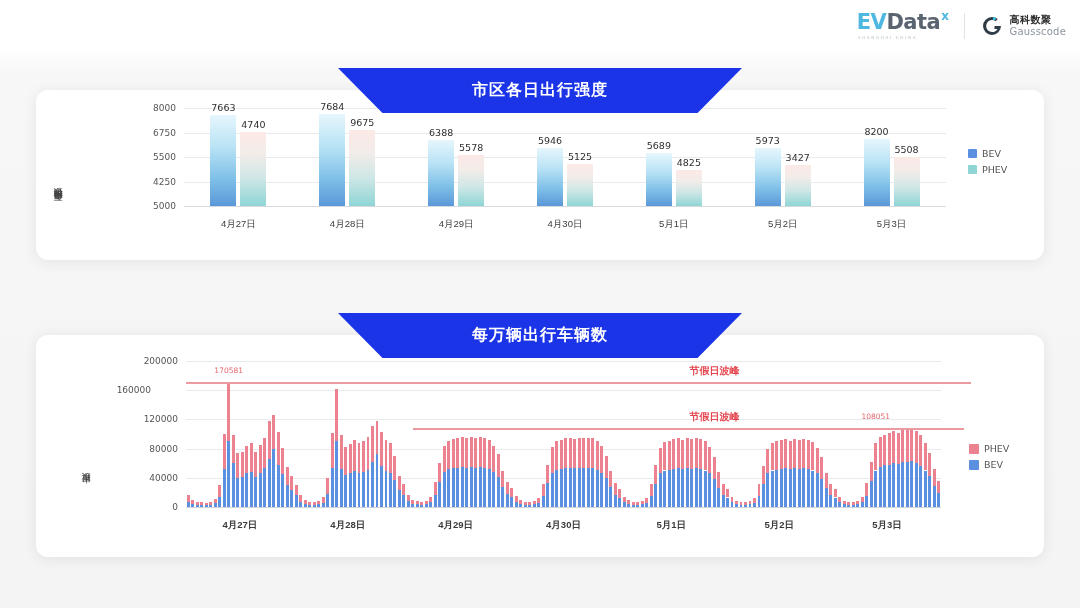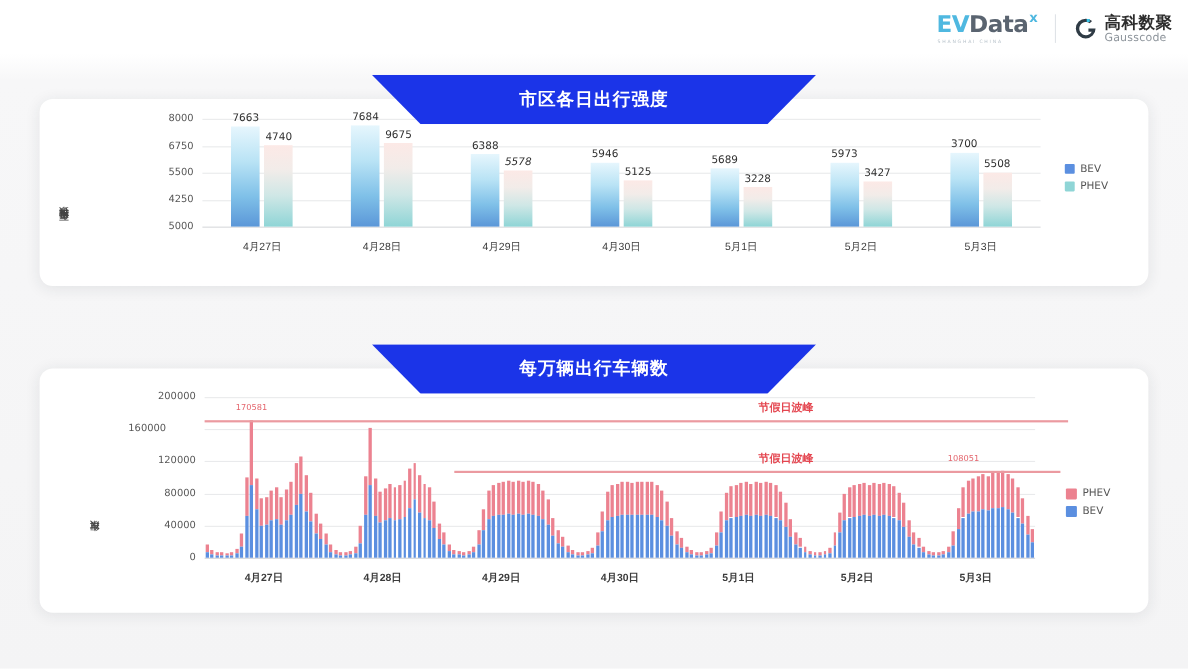--- a/index.html
+++ b/index.html
@@ -32,21 +32,21 @@
   .lg-x { color: #4fb8e0; font-size: 12px; font-weight: 700; margin-left: 1px; margin-top: -2px; }
   .logo-evdata-sub {
     font-size: 4.2px; letter-spacing: 1.6px; color: #b9c3cb;
     margin-top: 2px; margin-left: 1px;
     font-family: "DejaVu Sans", sans-serif;
   }
   .logo-divider { width: 1px; height: 26px; background: #dfe3e7; }
   .logo-gausscode { display: flex; align-items: center; gap: 6px; }
   .gc-mark { width: 22px; height: 22px; flex: 0 0 22px; }
   .logo-gc-text { display: flex; flex-direction: column; line-height: 1; }
-  .gc-cn { font-size: 15px; font-weight: 700; color: #2d2d2d; letter-spacing: 0.5px; }
+  .gc-cn { font-size: 10px; font-weight: 700; color: #2d2d2d; letter-spacing: 0.5px; }
   .gc-en { font-size: 10px; color: #8d949b; letter-spacing: 0.2px; margin-top: 2px;
            font-family: "DejaVu Sans", sans-serif; }
 
   
   .section { position: absolute; left: 36px; right: 36px; }
   .section-1 { top: 68px; }
   .section-2 { top: 313px; }
 
   .banner {
     position: absolute; left: 50%; transform: translateX(-50%);
@@ -167,39 +167,39 @@
           <div class="barval" style="left: 187.429px; top: 29.304px;">4740</div>
           <div class="xtick" style="left: 202.429px; top: 128px;">4月27日</div>
           <div class="bar bev" style="left: 283.286px; width: 26px; top: 24.1936px; height: 91.8064px;"></div>
           <div class="barval" style="left: 266.286px; top: 11.1936px;">7684</div>
           <div class="bar phev" style="left: 313.286px; width: 26px; top: 40.2264px; height: 75.7736px;"></div>
           <div class="barval" style="left: 296.286px; top: 27.2264px;">9675</div>
           <div class="xtick" style="left: 311.286px; top: 128px;">4月28日</div>
           <div class="bar bev" style="left: 392.143px; width: 26px; top: 49.5952px; height: 66.4048px;"></div>
           <div class="barval" style="left: 375.143px; top: 36.5952px;">6388</div>
           <div class="bar phev" style="left: 422.143px; width: 26px; top: 65.4712px; height: 50.5288px;"></div>
-          <div class="barval" style="left: 405.143px; top: 52.4712px; font-style: italic;">5578</div>
+          <div class="barval" style="left: 405.143px; top: 52.4712px;">5578</div>
           <div class="xtick" style="left: 420.143px; top: 128px;">4月29日</div>
           <div class="bar bev" style="left: 501px; width: 26px; top: 58.2584px; height: 57.7416px;"></div>
           <div class="barval" style="left: 484px; top: 45.2584px;">5946</div>
           <div class="bar phev" style="left: 531px; width: 26px; top: 74.35px; height: 41.65px;"></div>
           <div class="barval" style="left: 514px; top: 61.35px;">5125</div>
           <div class="xtick" style="left: 529px; top: 128px;">4月30日</div>
           <div class="bar bev" style="left: 609.857px; width: 26px; top: 63.2956px; height: 52.7044px;"></div>
           <div class="barval" style="left: 592.857px; top: 50.2956px;">5689</div>
           <div class="bar phev" style="left: 639.857px; width: 26px; top: 80.23px; height: 35.77px;"></div>
-          <div class="barval" style="left: 622.857px; top: 67.23px;">3228</div>
+          <div class="barval" style="left: 622.857px; top: 67.23px;">4825</div>
           <div class="xtick" style="left: 637.857px; top: 128px;">5月1日</div>
           <div class="bar bev" style="left: 718.714px; width: 26px; top: 57.7292px; height: 58.2708px;"></div>
           <div class="barval" style="left: 701.714px; top: 44.7292px;">5973</div>
           <div class="bar phev" style="left: 748.714px; width: 26px; top: 74.9968px; height: 41.0032px;"></div>
           <div class="barval" style="left: 731.714px; top: 61.9968px;">3427</div>
           <div class="xtick" style="left: 746.714px; top: 128px;">5月2日</div>
           <div class="bar bev" style="left: 827.571px; width: 26px; top: 49.36px; height: 66.64px;"></div>
-          <div class="barval" style="left: 810.571px; top: 36.36px;">3700</div>
+          <div class="barval" style="left: 810.571px; top: 36.36px;">8200</div>
           <div class="bar phev" style="left: 857.571px; width: 26px; top: 66.8432px; height: 49.1568px;"></div>
           <div class="barval" style="left: 840.571px; top: 53.8432px;">5508</div>
           <div class="xtick" style="left: 855.571px; top: 128px;">5月3日</div>
           <div class="legend" style="left: 932px; top: 58px;">
             <div class="legend-row">
               <span class="legend-swatch" style="background: rgb(91, 143, 224);"></span>
               <span class="legend-label">BEV</span>
             </div>
             <div class="legend-row">
               <span class="legend-swatch" style="background: rgb(143, 213, 214);"></span>

